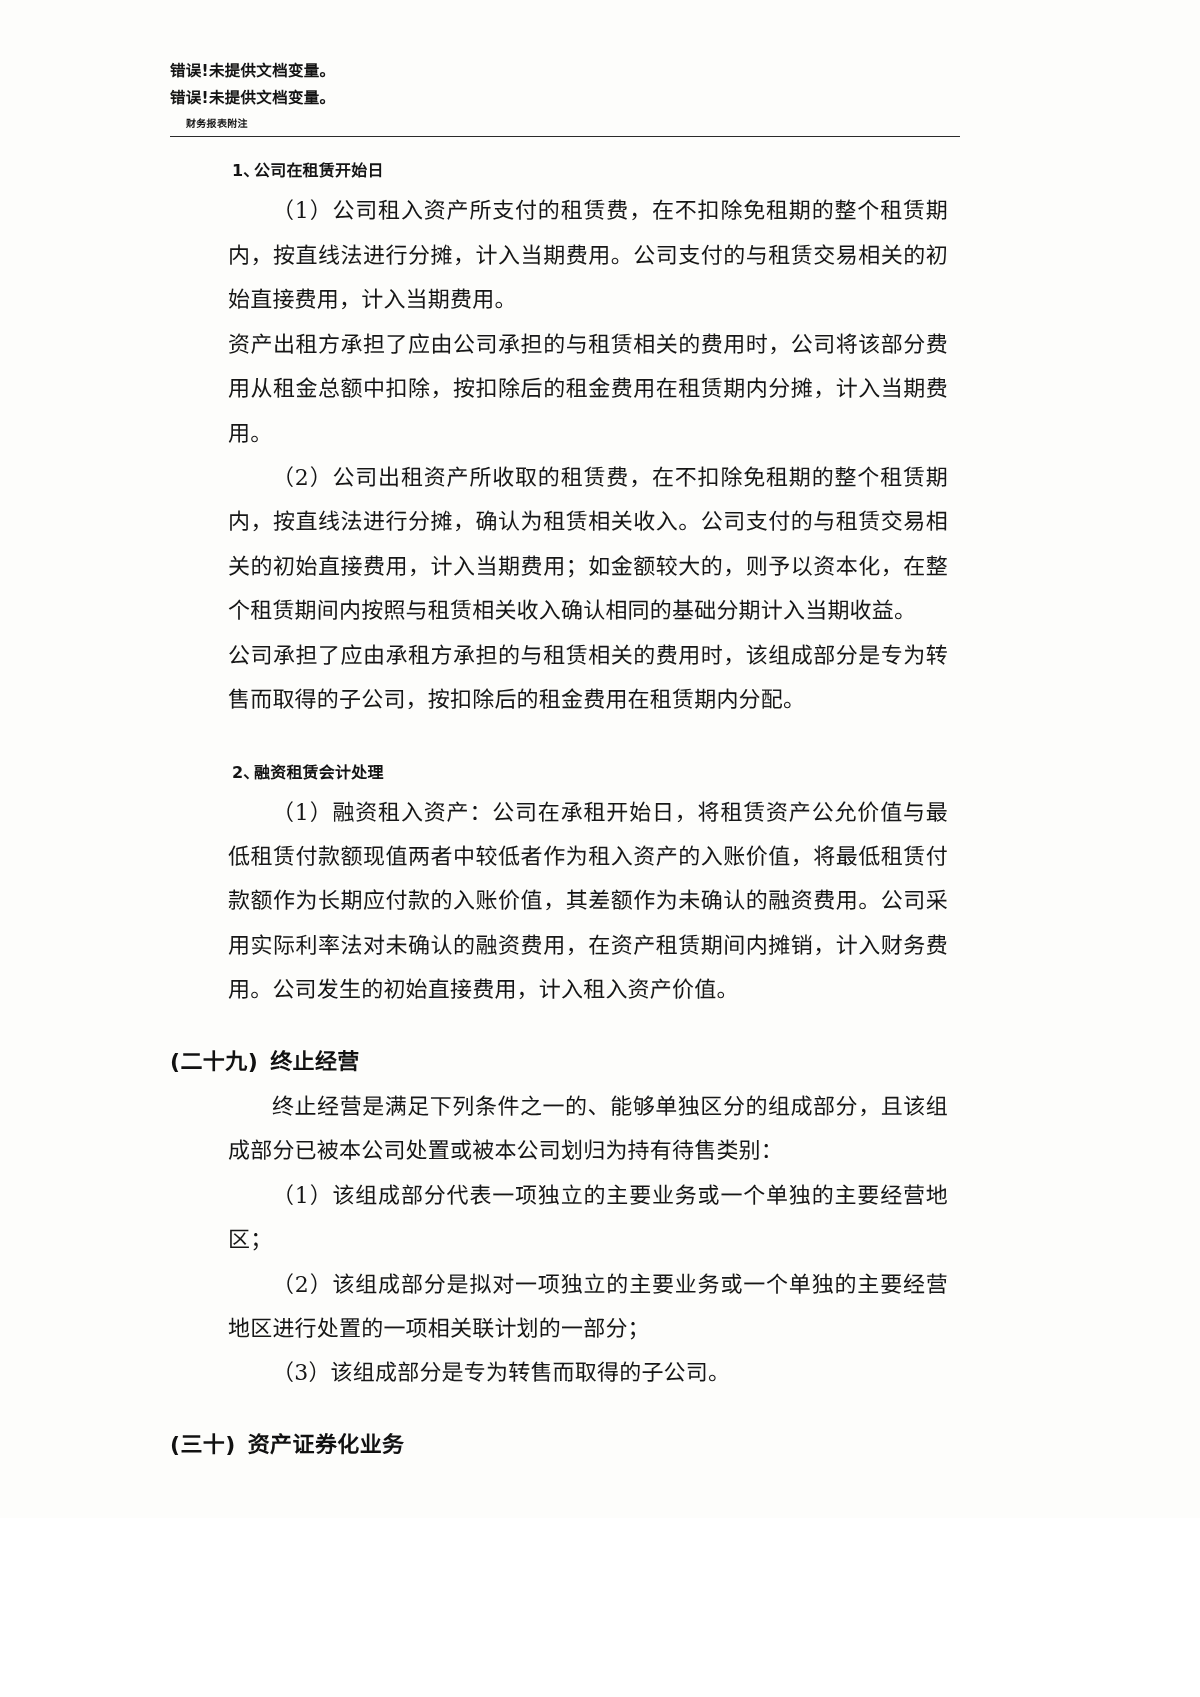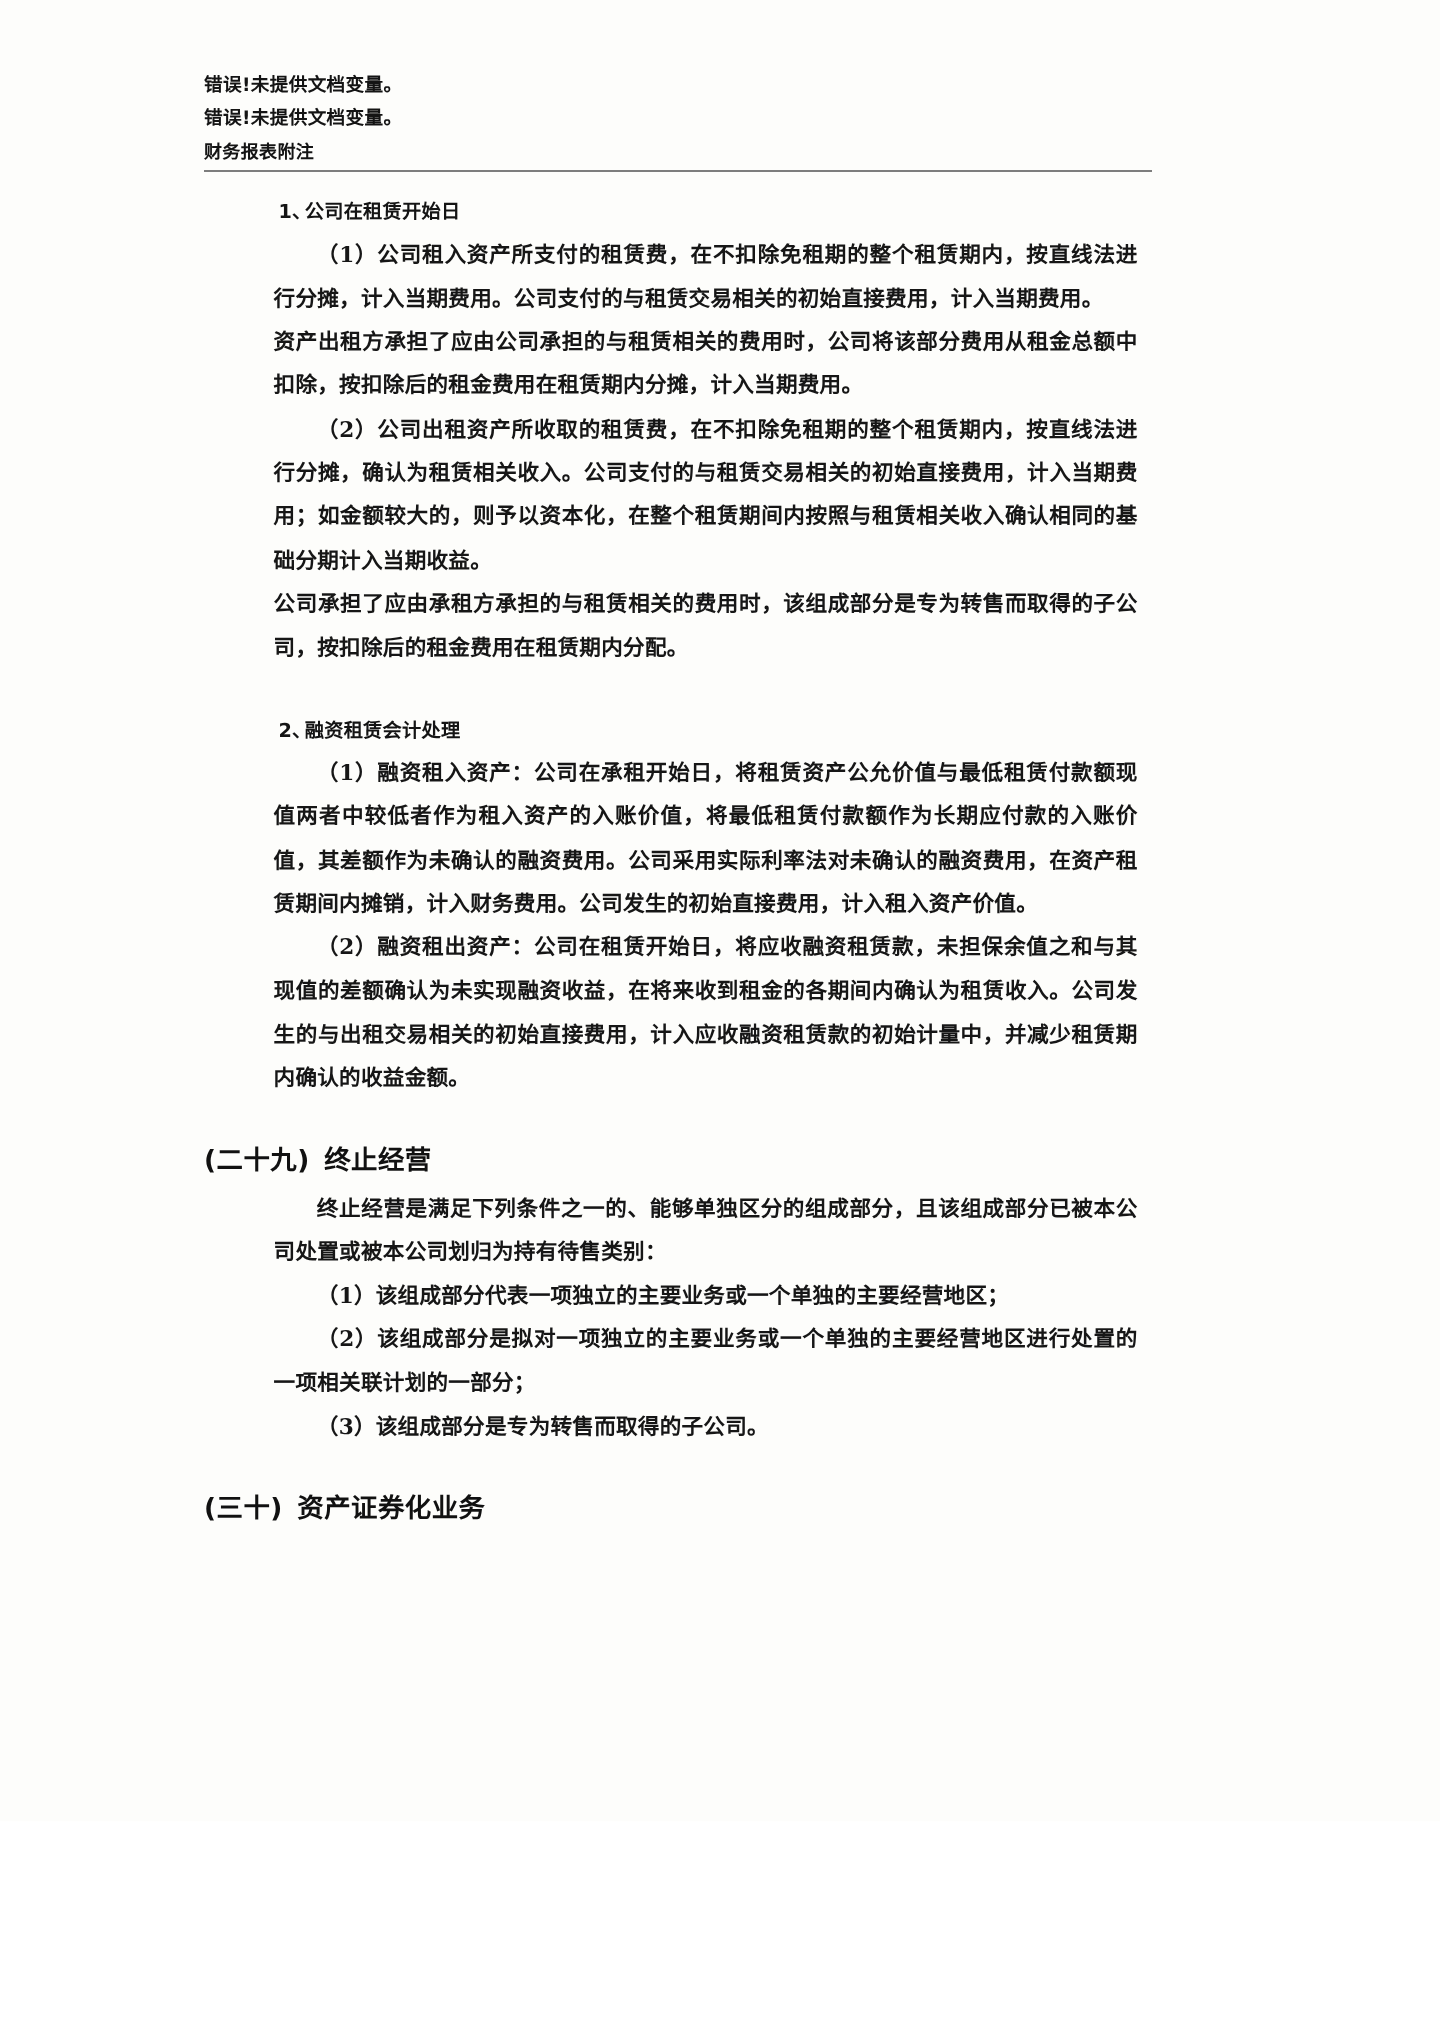--- a/index.html
+++ b/index.html
@@ -31,25 +31,26 @@
     line-height: 1.72;
     color: #141414;
     letter-spacing: 0.3px;
   }
   .header-line {
     white-space: nowrap;
   }
   .header-sub {
     font-family: "DejaVu Sans", "Liberation Sans", sans-serif;
     font-weight: bold;
-    font-size: 15px;
+    font-size: 10px;
     color: #141414;
     padding-top: 4px;
     padding-bottom: 4px;
     letter-spacing: 0.3px;
+    margin-left: 16px;
   }
   .rule {
     border-top: 1.6px solid #2a2a2a;
     margin-top: 2px;
     margin-bottom: 20px;
     width: 790px;
   }
   .num-head {
     display: flex;
     font-family: "DejaVu Sans", "Liberation Sans", sans-serif;
@@ -63,29 +64,28 @@
   .num-head .idx {
     width: 62px;
     padding-left: 62px;
     box-sizing: border-box;
   }
   .num-head .txt {
     flex: 1;
     padding-left: 22px;
   }
   .para {
-    font-size: 18px;
+    font-size: 22px;
     line-height: 2.02;
     text-align: justify;
     text-justify: inter-ideograph;
     margin: 0 12px 0 0;
     padding-left: 58px;
     letter-spacing: 0.2px;
     color: #161616;
-    font-weight: bold;
   }
   .para.indent {
     text-indent: 2em;
   }
   .para.noindent {
     text-indent: 0;
   }
   .gap-lg {
     height: 30px;
   }
@@ -124,21 +124,20 @@
     <p class="para indent">（2）公司出租资产所收取的租赁费，在不扣除免租期的整个租赁期内，按直线法进行分摊，确认为租赁相关收入。公司支付的与租赁交易相关的初始直接费用，计入当期费用；如金额较大的，则予以资本化，在整个租赁期间内按照与租赁相关收入确认相同的基础分期计入当期收益。</p>
     <p class="para noindent">公司承担了应由承租方承担的与租赁相关的费用时，该组成部分是专为转售而取得的子公司，按扣除后的租金费用在租赁期内分配。</p>
 
     <div class="gap-lg"></div>
 
     <div class="num-head">
       <span class="idx">2、</span>
       <span class="txt">融资租赁会计处理</span>
     </div>
     <p class="para indent">（1）融资租入资产：公司在承租开始日，将租赁资产公允价值与最低租赁付款额现值两者中较低者作为租入资产的入账价值，将最低租赁付款额作为长期应付款的入账价值，其差额作为未确认的融资费用。公司采用实际利率法对未确认的融资费用，在资产租赁期间内摊销，计入财务费用。公司发生的初始直接费用，计入租入资产价值。</p>
-    <p class="para indent">（2）融资租出资产：公司在租赁开始日，将应收融资租赁款，未担保余值之和与其现值的差额确认为未实现融资收益，在将来收到租金的各期间内确认为租赁收入。公司发生的与出租交易相关的初始直接费用，计入应收融资租赁款的初始计量中，并减少租赁期内确认的收益金额。</p>
 
     <div class="gap-lg"></div>
 
     <div class="sec-head">
       <span class="sec-label">(二十九)</span><span>终止经营</span>
     </div>
     <p class="para indent">终止经营是满足下列条件之一的、能够单独区分的组成部分，且该组成部分已被本公司处置或被本公司划归为持有待售类别：</p>
     <p class="para indent">（1）该组成部分代表一项独立的主要业务或一个单独的主要经营地区；</p>
     <p class="para indent">（2）该组成部分是拟对一项独立的主要业务或一个单独的主要经营地区进行处置的一项相关联计划的一部分；</p>
     <p class="para indent">（3）该组成部分是专为转售而取得的子公司。</p>

